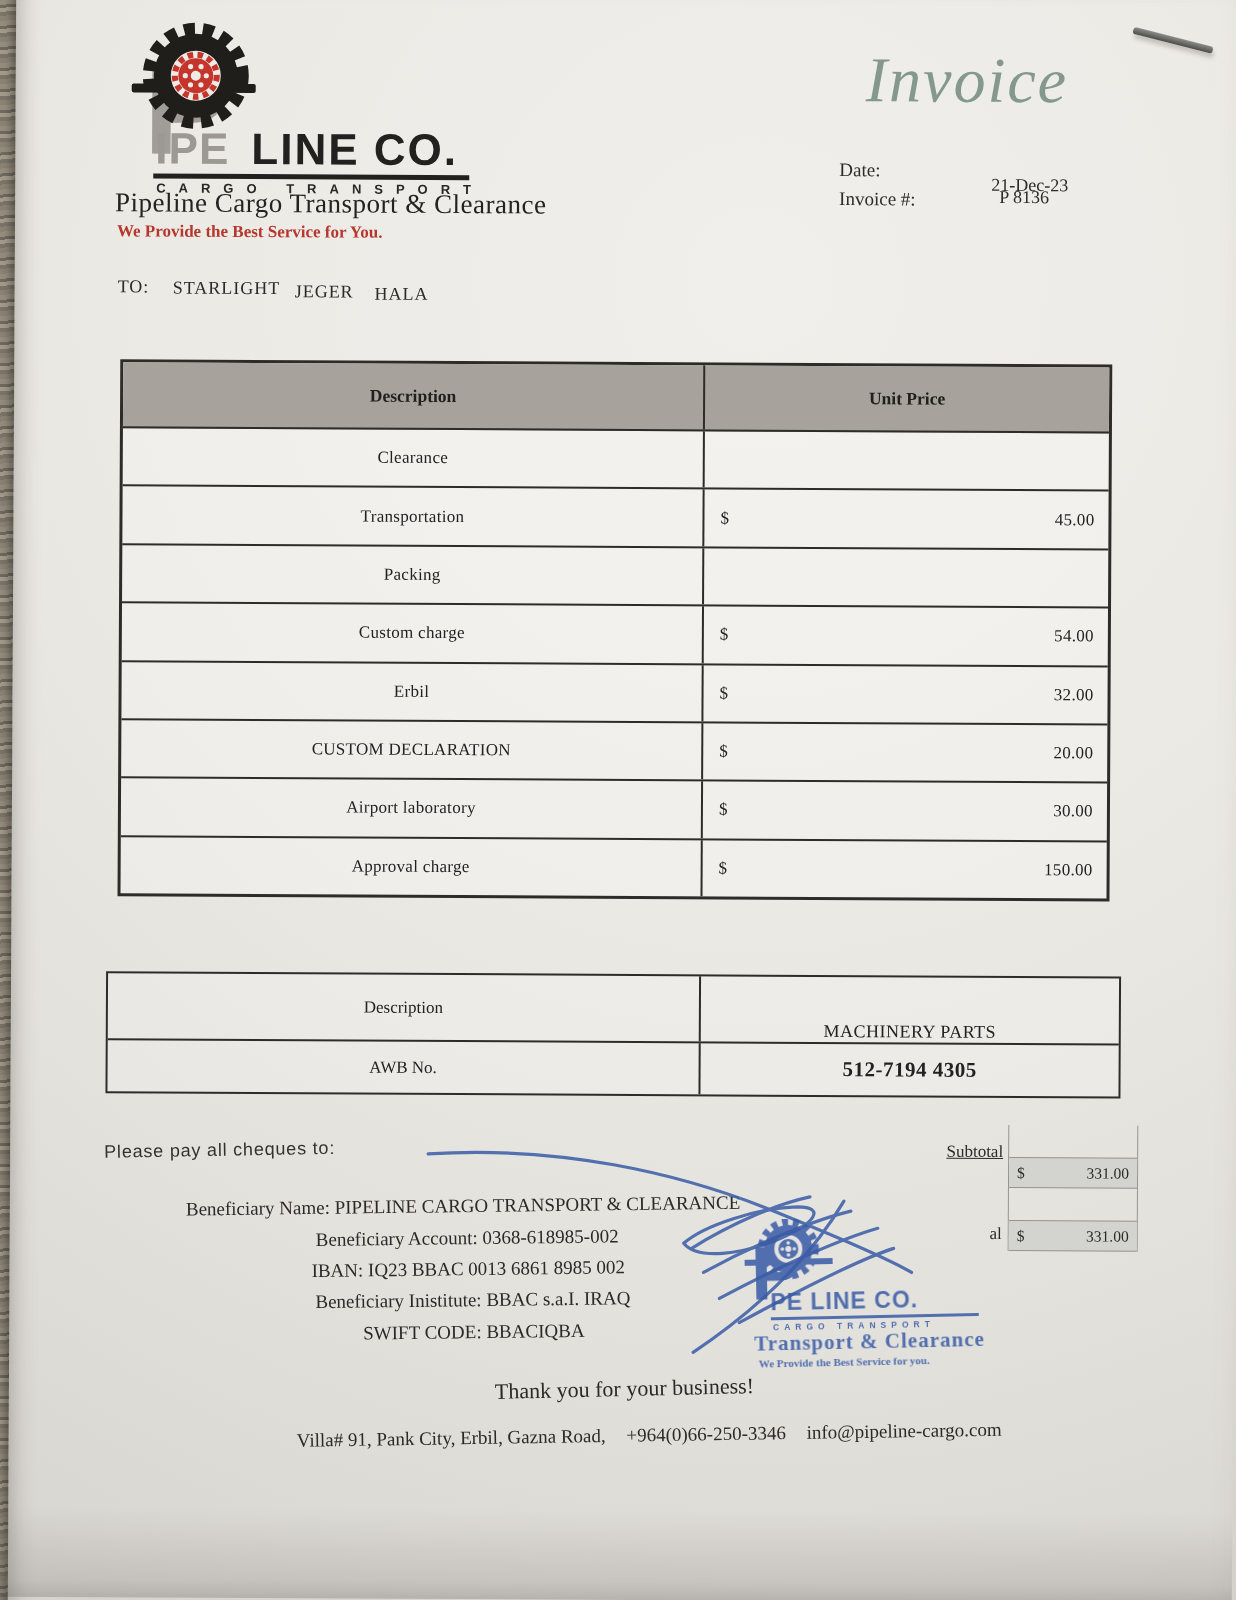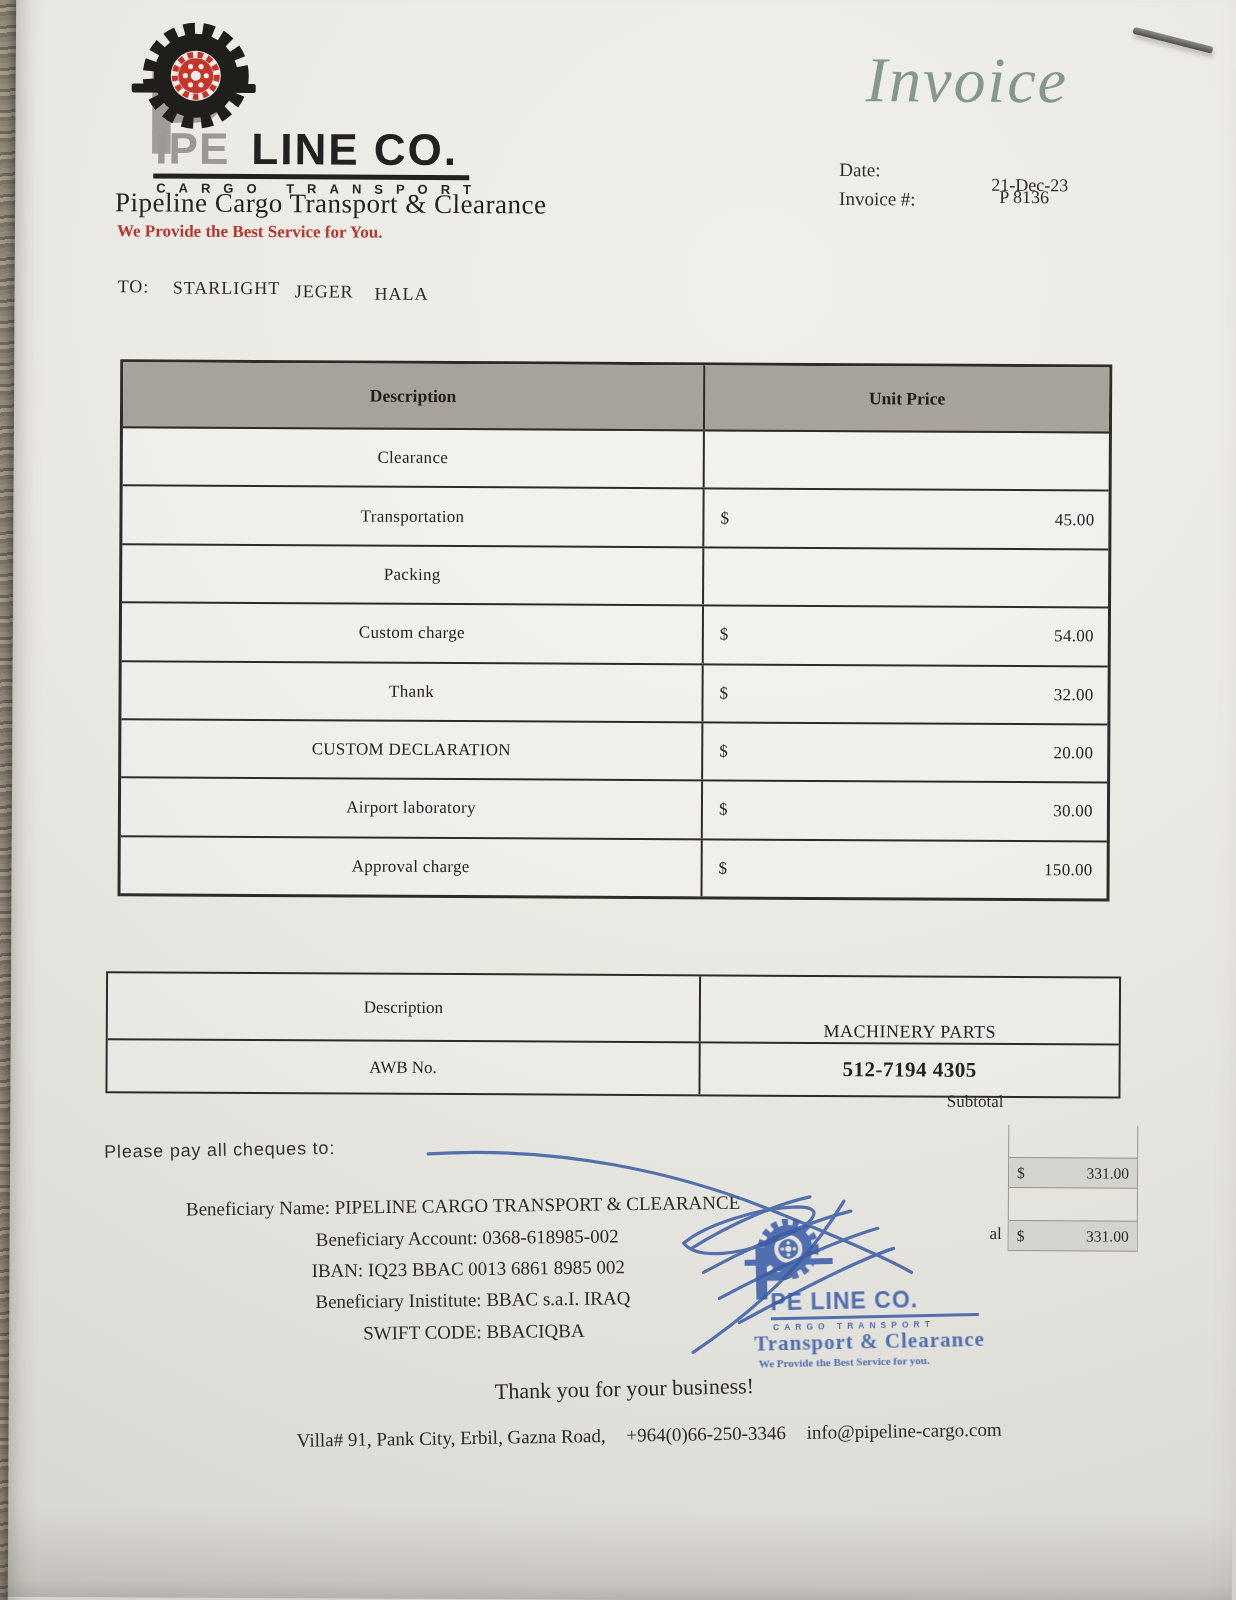--- a/index.html
+++ b/index.html
@@ -170,21 +170,21 @@
           <div class="c1">
               <span class="cell-text">Custom  charge</span>
             </div>
           <div class="c2">
               <span class="cell-text">$</span>
               <span class="cell-text">54.00</span>
             </div>
         </div>
         <div class="crow">
           <div class="c1">
-              <span class="cell-text">Thank</span>
+              <span class="cell-text">Erbil</span>
             </div>
           <div class="c2">
               <span class="cell-text">$</span>
               <span class="cell-text">32.00</span>
             </div>
         </div>
         <div class="crow">
           <div class="c1">
               <span class="cell-text">CUSTOM DECLARATION</span>
             </div>
@@ -225,21 +225,21 @@
         <div class="srow">
           <div class="s1">
               <span class="ship-label">AWB No.</span>
             </div>
           <div class="s2">
               <span class="ship-awb">512-7194 4305</span>
             </div>
         </div>
       </div>
 
-      <div class="abs total-label" style="left:845px;top:1090px;width:160px;">Subtotal</div>
+      <div class="abs total-label" style="left:845px;top:1140px;width:160px;text-decoration:underline;">Subtotal</div>
       <div class="abs total-label" style="left:904px;top:1222px;width:100px;">al</div>
       <div class="abs totals-box">
         <div class="trow"></div>
         <div class="trow fill">
           <span>$</span>
           <span>331.00</span>
         </div>
         <div class="trow"></div>
         <div class="trow fill">
           <span>$</span>

